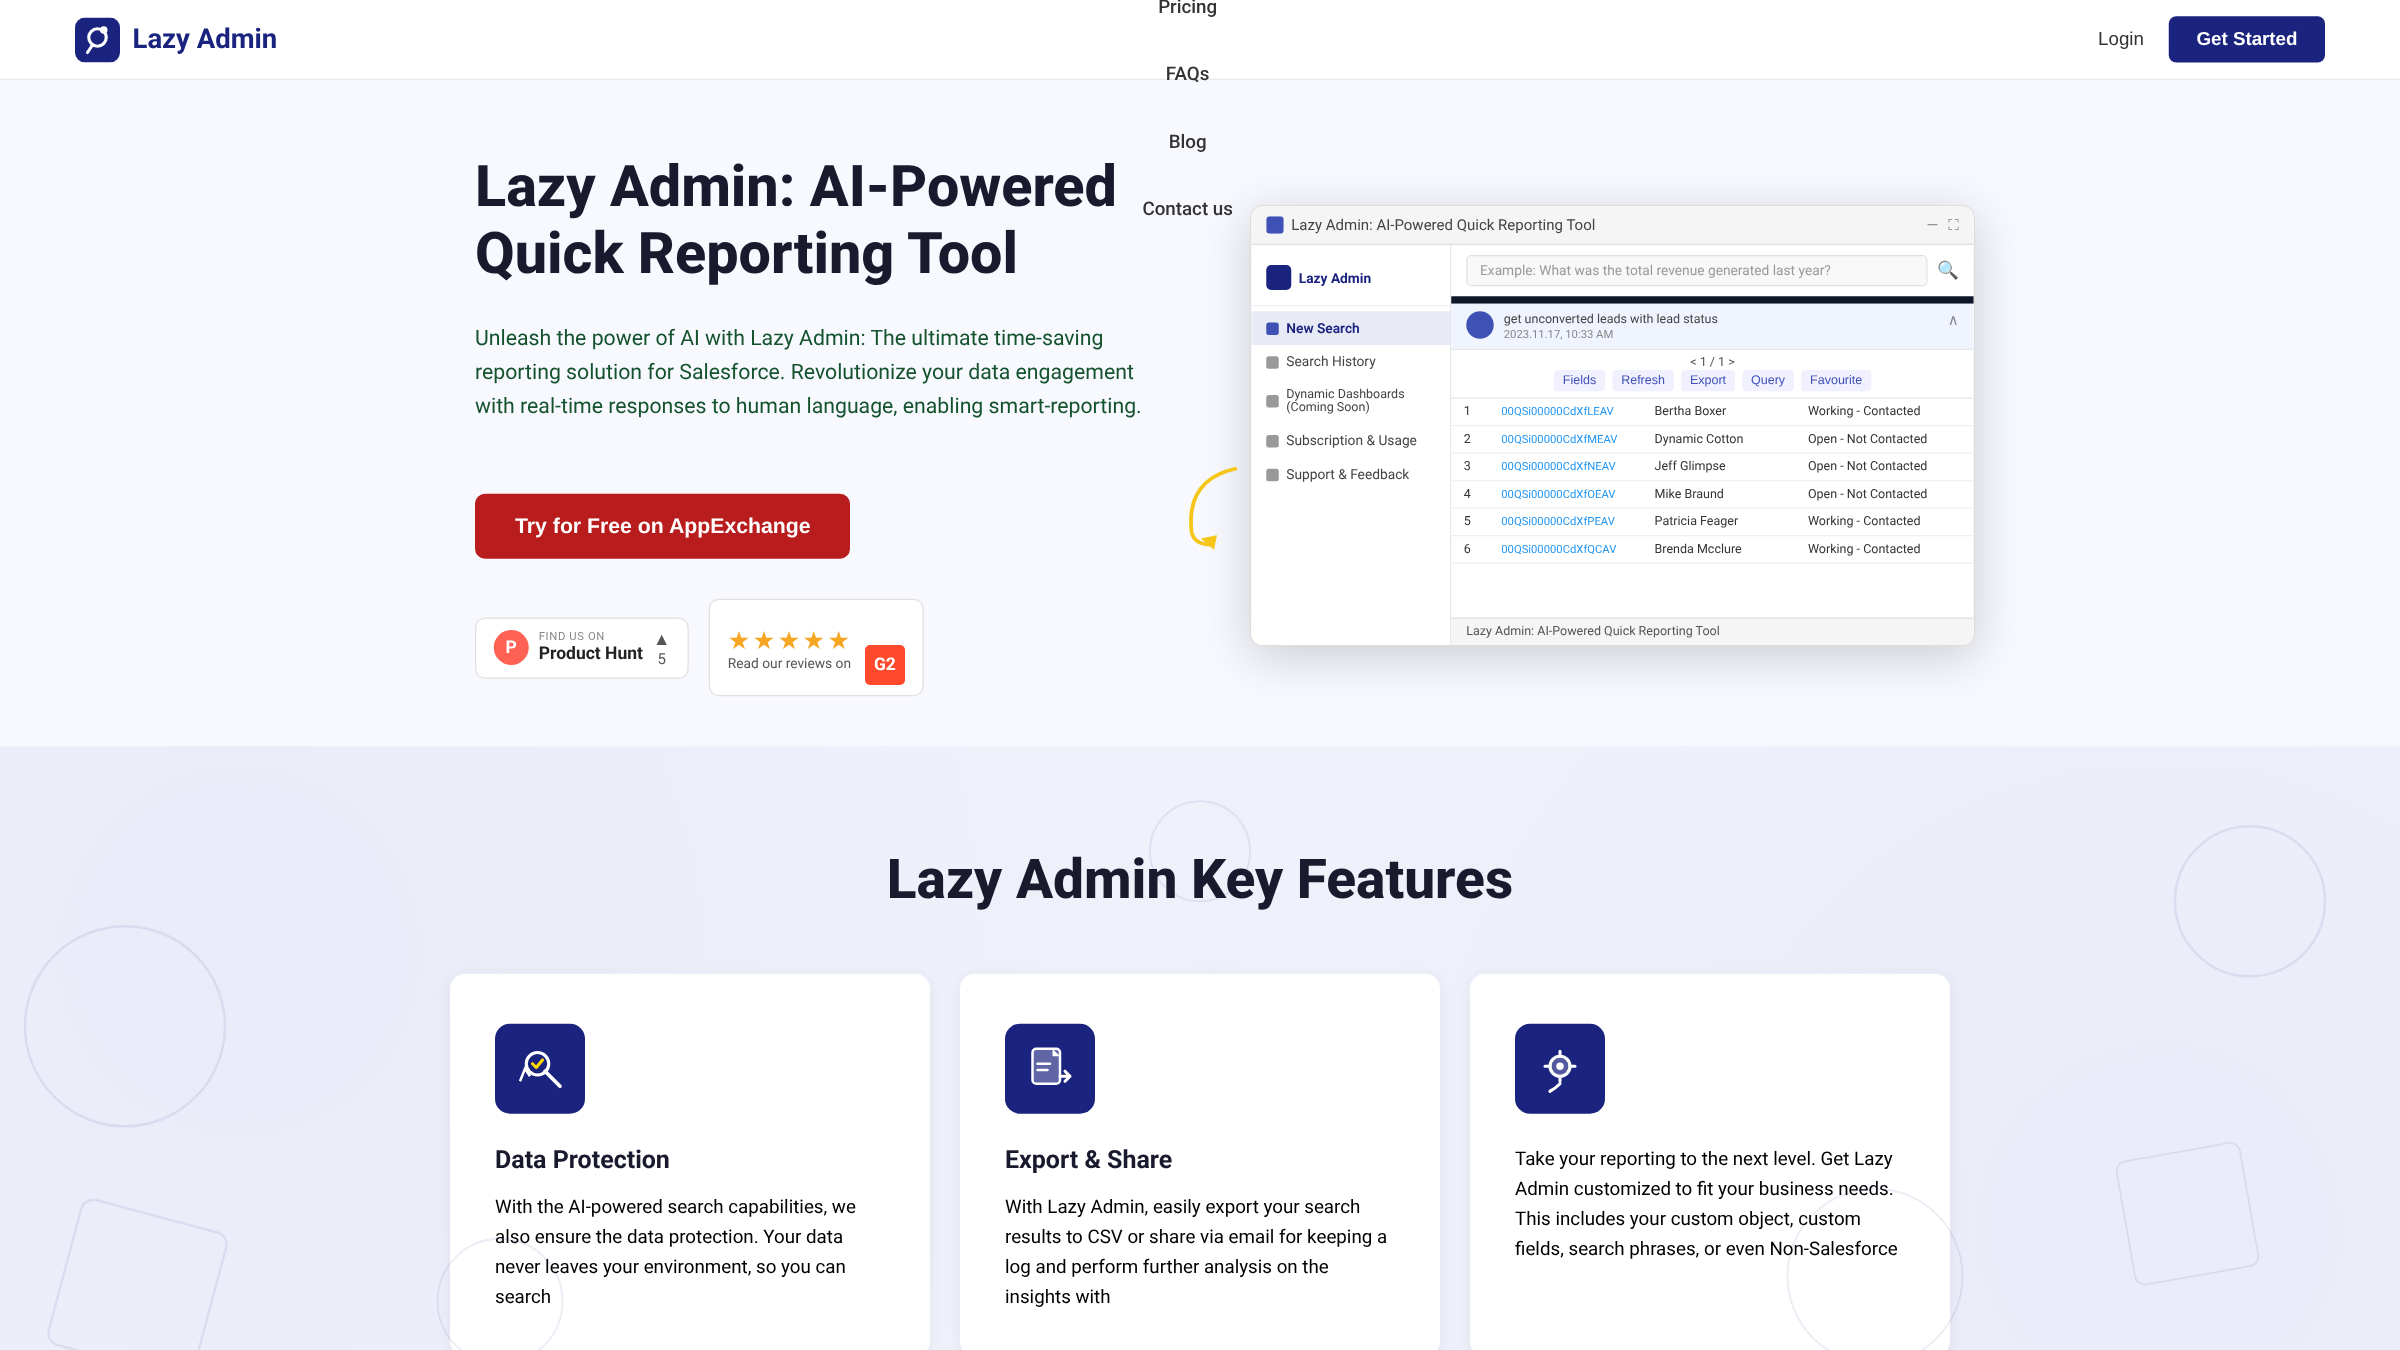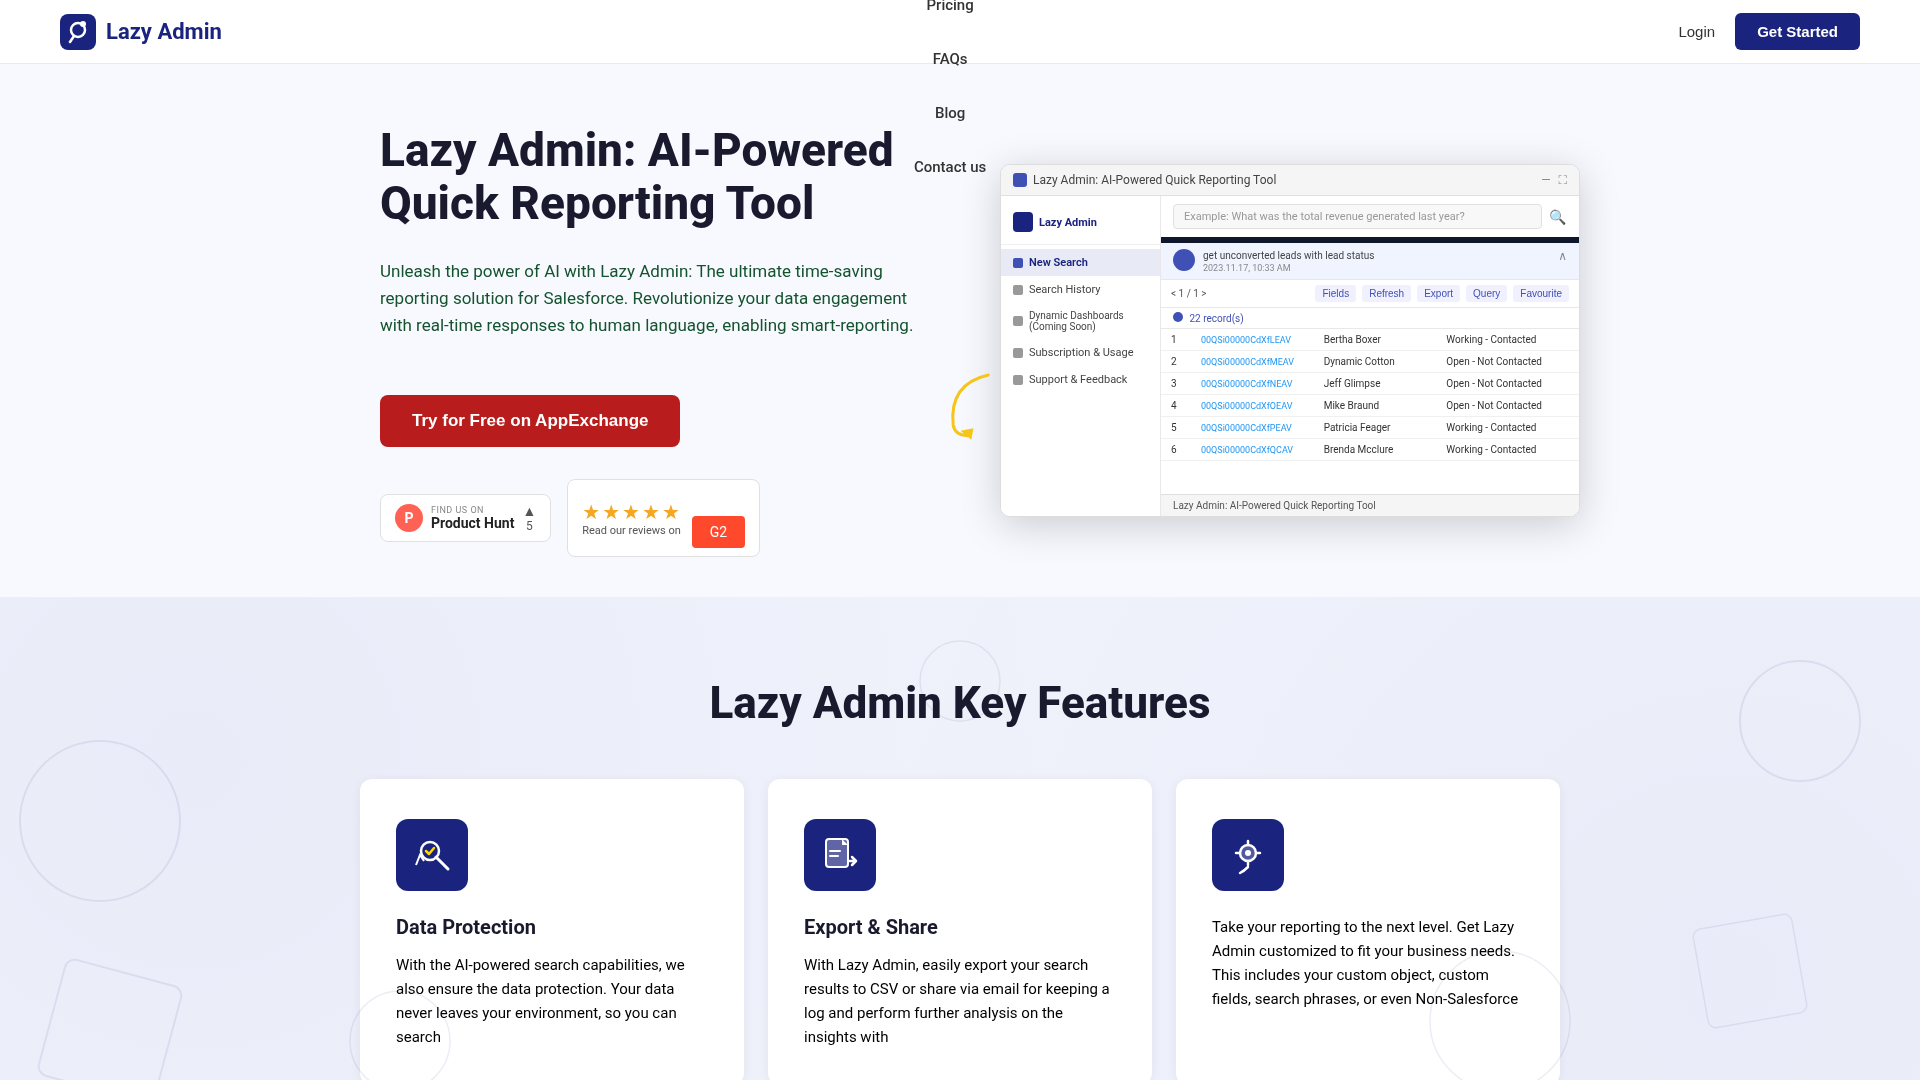--- a/index.html
+++ b/index.html
@@ -170,30 +170,30 @@
     .stars {
       color: #f5a623;
       font-size: 20px;
       letter-spacing: 2px;
     }
     .g2-label {
       font-size: 11px;
       color: #555;
     }
     .g2-logo {
-      width: 53px;
+      width: 32px;
       height: 32px;
       background: #ff492c;
       border-radius: 4px;
       display: flex;
       align-items: center;
       justify-content: center;
       color: #fff;
       font-size: 14px;
-      font-weight: 400;
+      font-weight: 700;
       margin-top: 28px;
     }
 
     
     .hero-right {
       flex: 1;
       max-width: 580px;
       position: relative;
     }
     .arrow-decoration {
@@ -327,20 +327,21 @@
       flex-shrink: 0;
     }
     .result-text { font-size: 10px; color: #444; line-height: 1.4; }
     .result-timestamp { font-size: 9px; color: #888; }
     .mockup-toolbar {
       padding: 5px 10px;
       display: flex;
       align-items: center;
       justify-content: space-between;
       border-bottom: 1px solid #e8e8e8;
+      flex-direction: column;
     }
     .pagination {
       display: flex;
       align-items: center;
       gap: 4px;
       font-size: 10px;
       color: #555;
     }
     .toolbar-actions {
       display: flex;
@@ -594,24 +595,20 @@
               </div>
               <div class="toolbar-actions">
                 <button class="toolbar-btn">Fields</button>
                 <button class="toolbar-btn">Refresh</button>
                 <button class="toolbar-btn">Export</button>
                 <button class="toolbar-btn">Query</button>
                 <button class="toolbar-btn">Favourite</button>
               </div>
             </div>
 
-            <div class="records-count">
-              <span style="display:inline-block;width:10px;height:10px;background:#3f51b5;border-radius:50%;margin-right:4px;"></span>
-              <span>22 record(s)</span>
-            </div>
 
             <div class="mockup-table">
               <div class="table-row">
                 <span>1</span>
                 <span class="id-link">00QSi00000CdXfLEAV</span>
                 <span>Bertha Boxer</span>
                 <span>Working - Contacted</span>
               </div>
               <div class="table-row">
                 <span>2</span>

